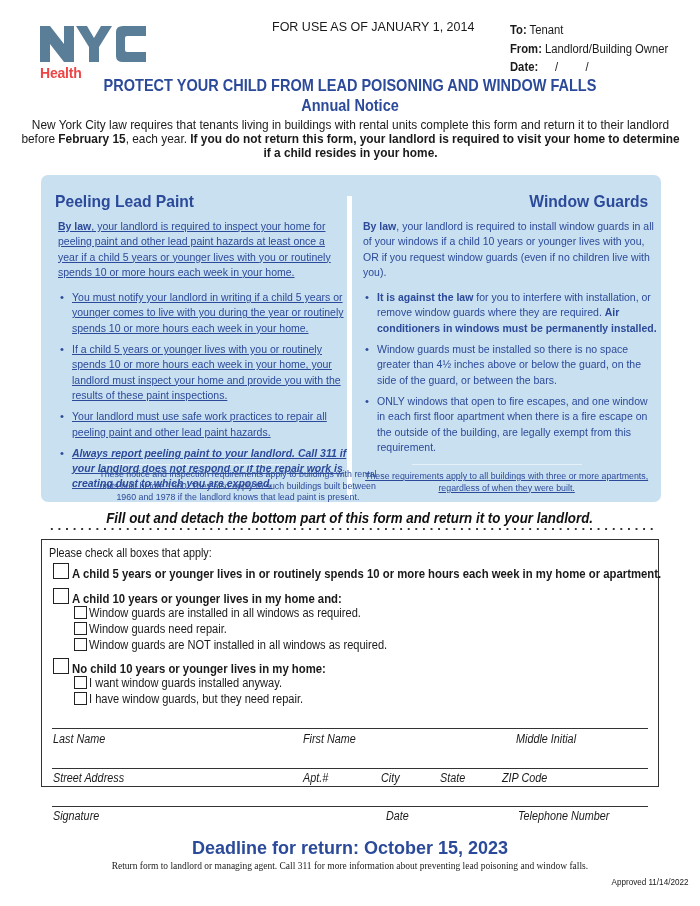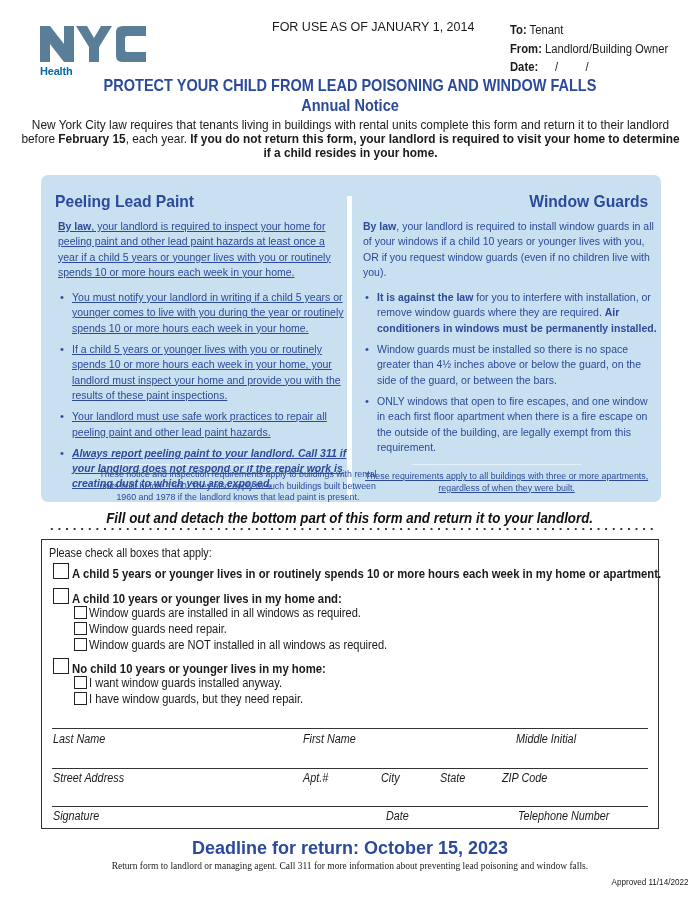--- a/index.html
+++ b/index.html
@@ -1,21 +1,21 @@
 <!DOCTYPE html>
 <html><head>
 <meta charset="utf-8">
 <style>
   * { box-sizing: border-box; margin: 0; padding: 0; }
   html, body { width: 700px; height: 906px; background: #ffffff; overflow: hidden; }
   body { position: relative; font-family: "Liberation Sans", sans-serif; color: #1a1a1a; }
 
   .logo { position: absolute; left: 40px; top: 24px; width: 110px; }
   .logo-mark { display: block; width: 108px; height: 40px; }
-  .logo-health { font-weight: bold; font-size: 11px; color: #0369a1; margin-top: 1px; letter-spacing: -0.2px; }
+  .logo-health { font-weight: bold; font-size: 14px; color: #ef4444; margin-top: 1px; letter-spacing: -0.2px; }
 
   .use-as-of { position: absolute; left: 272px; top: 20px; font-size: 12.5px; color: #1a1a1a; }
 
   .meta { position: absolute; left: 510px; top: 21px; font-size: 12.5px; line-height: 18.5px; font-stretch: condensed; }
   .meta .row { white-space: nowrap; transform: scaleX(0.9); transform-origin: left center; }
   .meta b { font-weight: bold; }
   .meta .slash { display: inline-block; width: 34px; text-align: center; }
 
   .title { position: absolute; left: 0; width: 700px; text-align: center; color: #2c4a9a; font-weight: bold; }
   .title.t1 { top: 76px; font-size: 16.5px; transform: scaleX(0.88); }
@@ -48,21 +48,21 @@
   .footnote.right { left: 362px; width: 290px; top: 470px; text-decoration: underline; }
   .footnote .inner { transform: scaleX(0.92); transform-origin: center; width: 108%; margin-left: -4%; }
   .fn-rule { position: absolute; height: 1px; background: #e6f0f8; }
   .fn-rule.left { left: 105px; width: 180px; top: 464px; }
   .fn-rule.right { left: 412px; width: 170px; top: 464px; }
 
   .detach { position: absolute; left: 0; width: 700px; top: 510px; text-align: center; font-size: 14.5px; font-weight: bold; font-style: italic; color: #111; }
   .detach span { display: inline-block; transform: scaleX(0.92); }
   .dots { position: absolute; left: 48px; width: 605px; top: 527px; height: 4px; background-image: radial-gradient(circle, #333 0.9px, transparent 1.1px); background-size: 7.6px 4px; background-repeat: repeat-x; }
 
-  .form-box { position: absolute; left: 41px; top: 539px; width: 618px; height: 290px; border: 1.5px solid #333; }
+  .form-box { position: absolute; left: 41px; top: 539px; width: 618px; height: 248px; border: 1.5px solid #333; }
   .form-inner { position: absolute; left: 0; top: 0; width: 100%; height: 100%; }
   .form-prompt { position: absolute; left: 7px; top: 6px; font-size: 12px; transform: scaleX(0.9); transform-origin: left; white-space: nowrap; }
 
   .cb-big { position: absolute; width: 16px; height: 16px; border: 1px solid #222; background: #fff; }
   .cb-small { position: absolute; width: 13px; height: 13px; border: 1px solid #222; background: #fff; }
   .opt-main { position: absolute; font-size: 12.6px; font-weight: bold; white-space: nowrap; transform: scaleX(0.9); transform-origin: left; }
   .opt-sub { position: absolute; font-size: 12.3px; white-space: nowrap; transform: scaleX(0.9); transform-origin: left; }
 
   .line { position: absolute; left: 10px; width: 596px; height: 1px; background: #333; }
   .flabel { position: absolute; font-size: 12px; font-style: italic; white-space: nowrap; transform: scaleX(0.9); transform-origin: left; }

